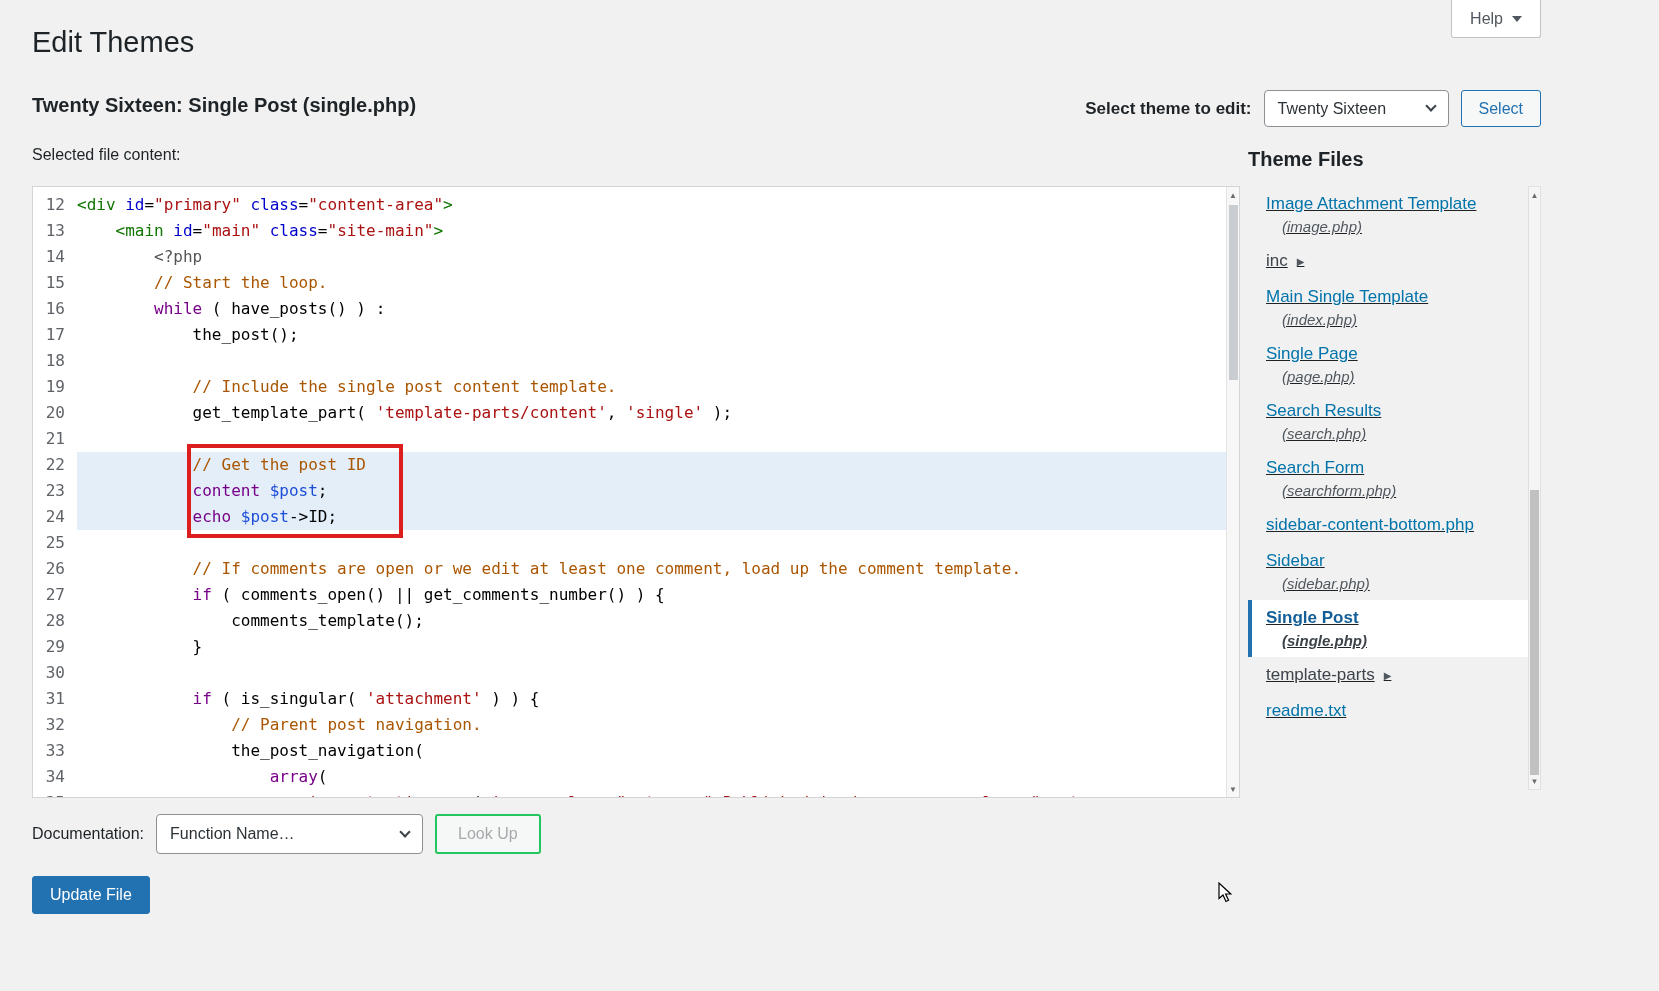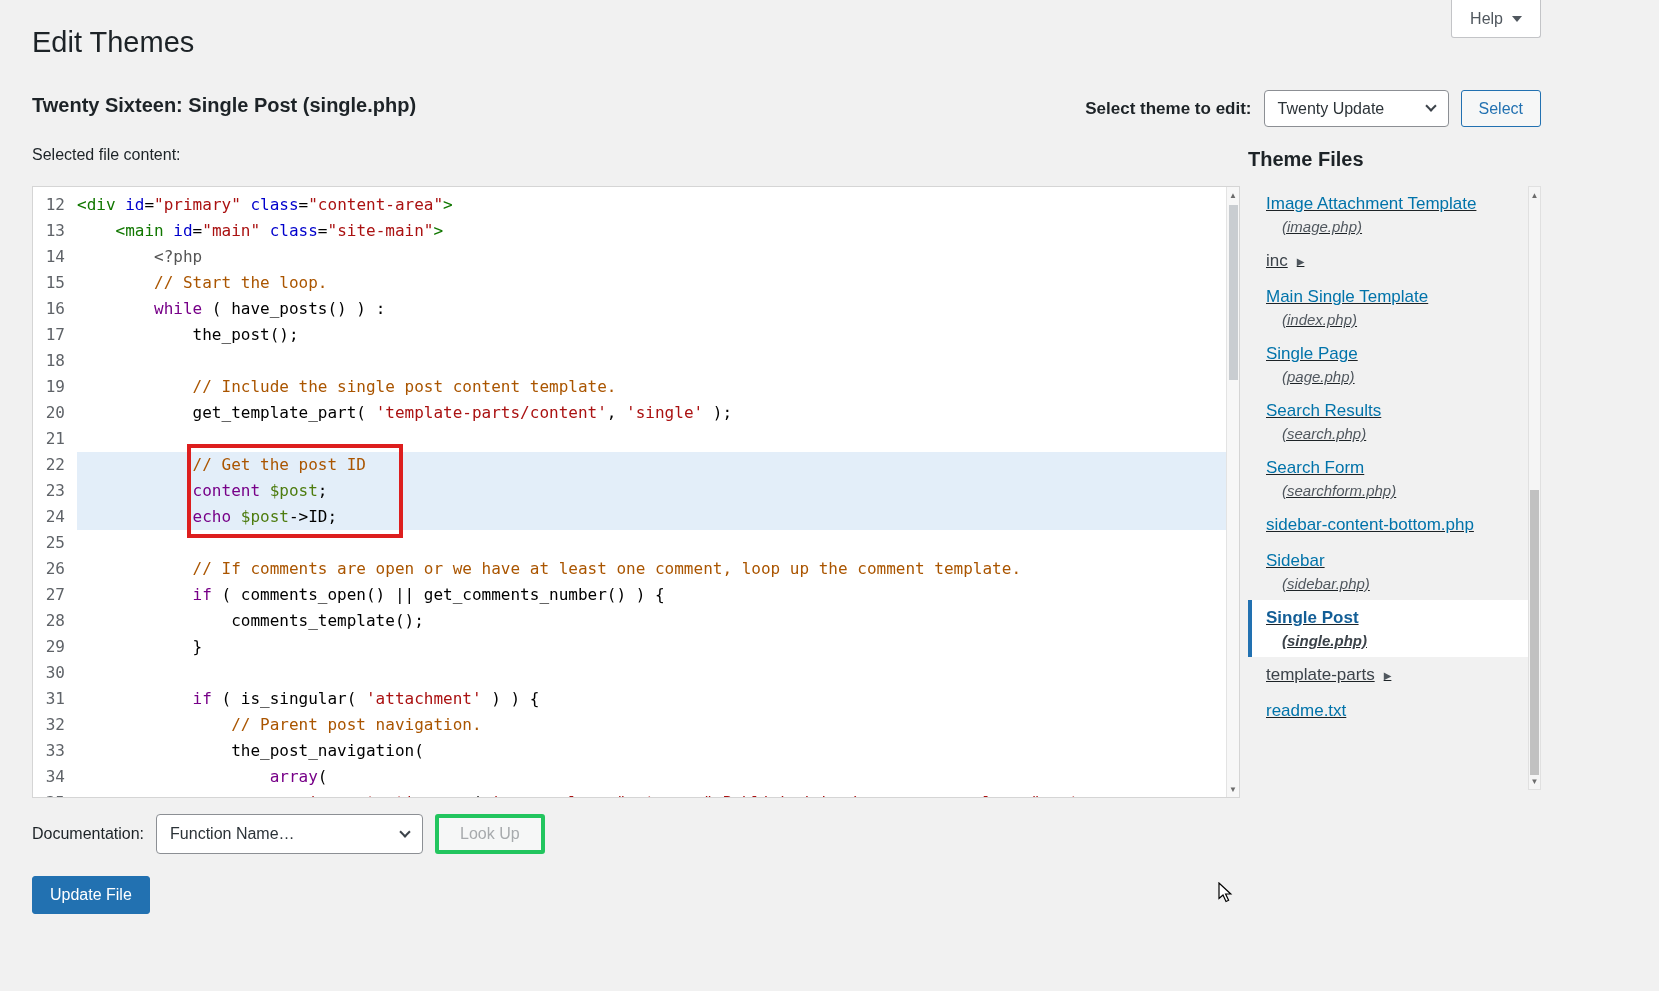--- a/index.html
+++ b/index.html
@@ -75,21 +75,21 @@
     color:#5f6368; background:#fff;
   }
   .code { flex:1; }
   .code-line.hl .code { background:#e3eef9; }
 
   .tok-tag  { color:#117700; }
   .tok-attr { color:#0000cc; }
   .tok-str  { color:#aa1111; }
   .tok-com  { color:#aa5500; }
   .tok-kw   { color:#770088; }
-  .tok-var  { color:#4d7c0f;text-align:center; }
+  .tok-var  { color:#1d4ed8;text-align:center; }
   .tok-meta { color:#555555; }
   .tok-pl   { color:#000000; }
 
   .annotation-box {
     position:absolute; left:154px; top:257px; width:216px; height:94px;
     border:4px solid #dd1e1e; pointer-events:none;
   }
 
   .editor-scrollbar {
     position:absolute; right:0; top:0; width:13px; height:100%;
@@ -124,21 +124,21 @@
     background:#f5f5f5; border:1px solid #e0e0e0;
   }
   .sidebar-thumb { position:absolute; left:1px; width:9px; top:303px; height:285px; background:#c1c1c1; cursor:pointer; }
 
   
   .doc-row { position:absolute; left:32px; top:814px; display:flex; align-items:center; gap:12px; }
   .doc-label { font-size:16px; color:#1d2327; }
   .doc-select { min-width:267px; height:40px; }
   .btn-disabled {
     height:40px; padding:0 21px; background:#f6f7f7;
-    border:4px solid #22c55e; border-radius:3px;
+    border:2px solid #22c55e; border-radius:3px;
     color:#a7aaad; font-size:16px; font-family:inherit; cursor:default;
   }
 
   .btn-primary {
     position:absolute; left:32px; top:876px; height:38px; padding:0 17px;
     background:#2271b1; border:1px solid #2271b1; border-radius:3px;
     color:#fff; font-size:16px; font-family:inherit; cursor:pointer;
   }
 
   .mouse-cursor { position:absolute; left:1218px; top:882px; pointer-events:none; }
@@ -150,21 +150,21 @@
   <span>Help</span>
   <span class="caret-down"></span>
 </div>
 
 <h1 class="page-title">Edit Themes</h1>
 <h2 class="file-title">Twenty Sixteen: Single Post (single.php)</h2>
 
 <div class="theme-select-group">
   <span class="theme-select-label">Select theme to edit:</span>
   <div class="select-box">
-    <span>Twenty Update</span>
+    <span>Twenty Sixteen</span>
     <span class="chevron"></span>
   </div>
   <button class="btn-secondary">Select</button>
 </div>
 
 <div class="content-label">Selected file content:</div>
 
 <div class="editor">
   <div class="code-lines">
       <div class="code-line"><span class="gutter">12</span><span class="code"><span class="tok-tag">&lt;div</span><span class="tok-pl"> </span><span class="tok-attr">id</span><span class="tok-pl">=</span><span class="tok-str">"primary"</span><span class="tok-pl"> </span><span class="tok-attr">class</span><span class="tok-pl">=</span><span class="tok-str">"content-area"</span><span class="tok-tag">&gt;</span></span></div>
@@ -174,21 +174,21 @@
       <div class="code-line"><span class="gutter">16</span><span class="code"><span class="tok-pl">        </span><span class="tok-kw">while</span><span class="tok-pl"> ( have_posts() ) :</span></span></div>
       <div class="code-line"><span class="gutter">17</span><span class="code"><span class="tok-pl">            the_post();</span></span></div>
       <div class="code-line"><span class="gutter">18</span><span class="code"></span></div>
       <div class="code-line"><span class="gutter">19</span><span class="code"><span class="tok-pl">            </span><span class="tok-com">// Include the single post content template.</span></span></div>
       <div class="code-line"><span class="gutter">20</span><span class="code"><span class="tok-pl">            get_template_part( </span><span class="tok-str">'template-parts/content'</span><span class="tok-pl">, </span><span class="tok-str">'single'</span><span class="tok-pl"> );</span></span></div>
       <div class="code-line"><span class="gutter">21</span><span class="code"></span></div>
       <div class="code-line hl"><span class="gutter">22</span><span class="code"><span class="tok-pl">            </span><span class="tok-com">// Get the post ID</span></span></div>
       <div class="code-line hl"><span class="gutter">23</span><span class="code"><span class="tok-pl">            </span><span class="tok-kw">content</span><span class="tok-pl"> </span><span class="tok-var">$post</span><span class="tok-pl">;</span></span></div>
       <div class="code-line hl"><span class="gutter">24</span><span class="code"><span class="tok-pl">            </span><span class="tok-kw">echo</span><span class="tok-pl"> </span><span class="tok-var">$post</span><span class="tok-pl">-&gt;ID;</span></span></div>
       <div class="code-line"><span class="gutter">25</span><span class="code"></span></div>
-      <div class="code-line"><span class="gutter">26</span><span class="code"><span class="tok-pl">            </span><span class="tok-com">// If comments are open or we have at least one comment, loop up the comment template.</span></span></div>
+      <div class="code-line"><span class="gutter">26</span><span class="code"><span class="tok-pl">            </span><span class="tok-com">// If comments are open or we edit at least one comment, load up the comment template.</span></span></div>
       <div class="code-line"><span class="gutter">27</span><span class="code"><span class="tok-pl">            </span><span class="tok-kw">if</span><span class="tok-pl"> ( comments_open() || get_comments_number() ) {</span></span></div>
       <div class="code-line"><span class="gutter">28</span><span class="code"><span class="tok-pl">                comments_template();</span></span></div>
       <div class="code-line"><span class="gutter">29</span><span class="code"><span class="tok-pl">            }</span></span></div>
       <div class="code-line"><span class="gutter">30</span><span class="code"></span></div>
       <div class="code-line"><span class="gutter">31</span><span class="code"><span class="tok-pl">            </span><span class="tok-kw">if</span><span class="tok-pl"> ( is_singular( </span><span class="tok-str">'attachment'</span><span class="tok-pl"> ) ) {</span></span></div>
       <div class="code-line"><span class="gutter">32</span><span class="code"><span class="tok-pl">                </span><span class="tok-com">// Parent post navigation.</span></span></div>
       <div class="code-line"><span class="gutter">33</span><span class="code"><span class="tok-pl">                the_post_navigation(</span></span></div>
       <div class="code-line"><span class="gutter">34</span><span class="code"><span class="tok-pl">                    </span><span class="tok-kw">array</span><span class="tok-pl">(</span></span></div>
       <div class="code-line"><span class="gutter">35</span><span class="code"><span class="tok-pl">                        </span><span class="tok-str">'prev_text'</span><span class="tok-pl"> =&gt; _x( </span><span class="tok-str">'&lt;span class="meta-nav"&gt;Published in&lt;/span&gt; &lt;span class="post</span></span></div>
     </div>

